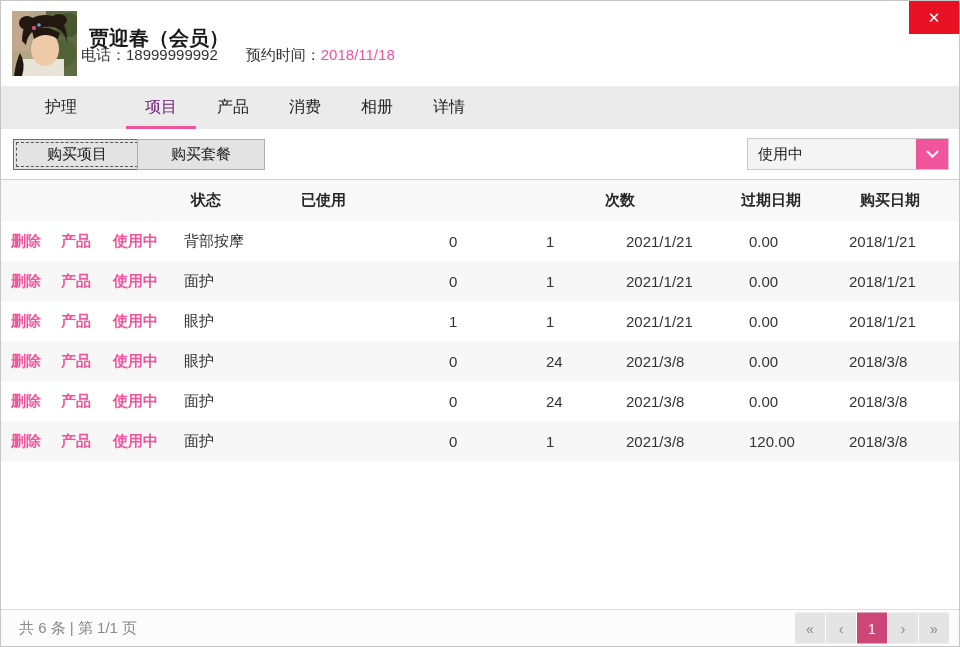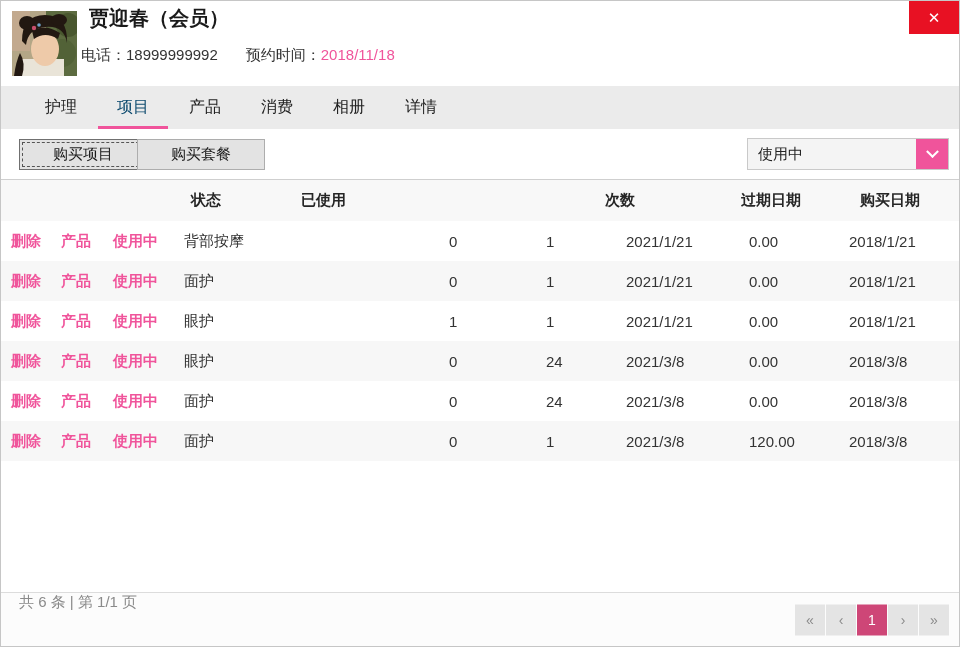--- a/index.html
+++ b/index.html
@@ -18,21 +18,21 @@
   }
 
   
   .header { position: relative; height: 85px; background: #fff; }
   .avatar {
     position: absolute; left: 11px; top: 10px;
     width: 65px; height: 65px; overflow: hidden;
   }
   .avatar svg { display:block; width: 65px; height: 65px; }
   .member-name {
-    position: absolute; left: 88px; top: 4px;
+    position: absolute; left: 88px; top: 24px;
     font-size: 20px; font-weight: bold; color: #1a1a1a;
   }
   .member-info {
     position: absolute; left: 80px; top: 45px;
     font-size: 15px; color: #333;
   }
   .member-info .gap { display:inline-block; width: 28px; }
   .pink-text { color: #f0549b; }
   .close-btn {
     position: absolute; right: 0; top: 0;
@@ -47,37 +47,37 @@
     height: 43px; background: #ebebeb;
     display: flex; align-items: stretch;
     padding-left: 44px; gap: 40px;
     font-size: 16px;
   }
   .tab {
     position: relative;
     display: flex; align-items: center;
     color: #222; cursor: pointer;
   }
-  .tab.active { color: #0c4a6e; }
+  .tab.active { color: #701a75; margin-left: 28px; }
   .tab.active::after {
     content: ""; position: absolute;
     left: -19px; right: -19px; bottom: 0; height: 3px;
     background: #f0549b;
   }
 
   
   .toolbar { position: relative; height: 50px; background: #fff; }
   .tool-btn {
     position: absolute; top: 10px;
     width: 128px; height: 31px;
     background: #e3e3e3; border: 1px solid #adadad;
     font-family: inherit; font-size: 15px; color: #1a1a1a;
     cursor: pointer;
   }
-  .tool-btn.buy-item { left: 18px; border-color: #707070; outline: 1px dashed #555; outline-offset: -4px; }
+  .tool-btn.buy-item { left: 12px; border-color: #707070; outline: 1px dashed #555; outline-offset: -4px; }
   .tool-btn.buy-package { left: 136px; }
   .combo {
     position: absolute; right: 10px; top: 9px;
     width: 202px; height: 32px;
     background: #f4f4f4; border: 1px solid #c9c9c9;
     display: flex; align-items: center;
     font-size: 15px; color: #222;
     cursor: pointer;
   }
   .combo-value { flex: 1; padding-left: 10px; }
@@ -104,23 +104,23 @@
     font-size: 15px; font-weight: bold; color: #262626; gap: 39px;
   }
   .trow { height: 40px; font-size: 15px; color: #333; background: #fff; }
   .trow.even { background: #f7f7f7; }
   .link-pink { color: #f0549b; font-weight: bold; cursor: pointer; }
   .status-pink { color: #f0549b; font-weight: bold; }
 
   
   .footer {
     position: absolute; left: 0; right: 0; bottom: 0;
-    height: 54px; background: #fcfcfc;
+    height: 37px; background: #fcfcfc;
     border-top: 1px solid #dcdcdc;
-    display: flex; align-items: flex-start;
+    display: flex; align-items: center;
   }
   .summary { padding-left: 18px; font-size: 15px; color: #8a8a8a; }
   .pager {
     position: absolute; right: 10px; top: 50%; transform: translateY(-50%);
     display: flex; gap: 1px;
   }
   .page-btn {
     width: 30px; height: 31px;
     background: #e4e4e4; color: #8a8a8a;
     display: flex; align-items: center; justify-content: center;

